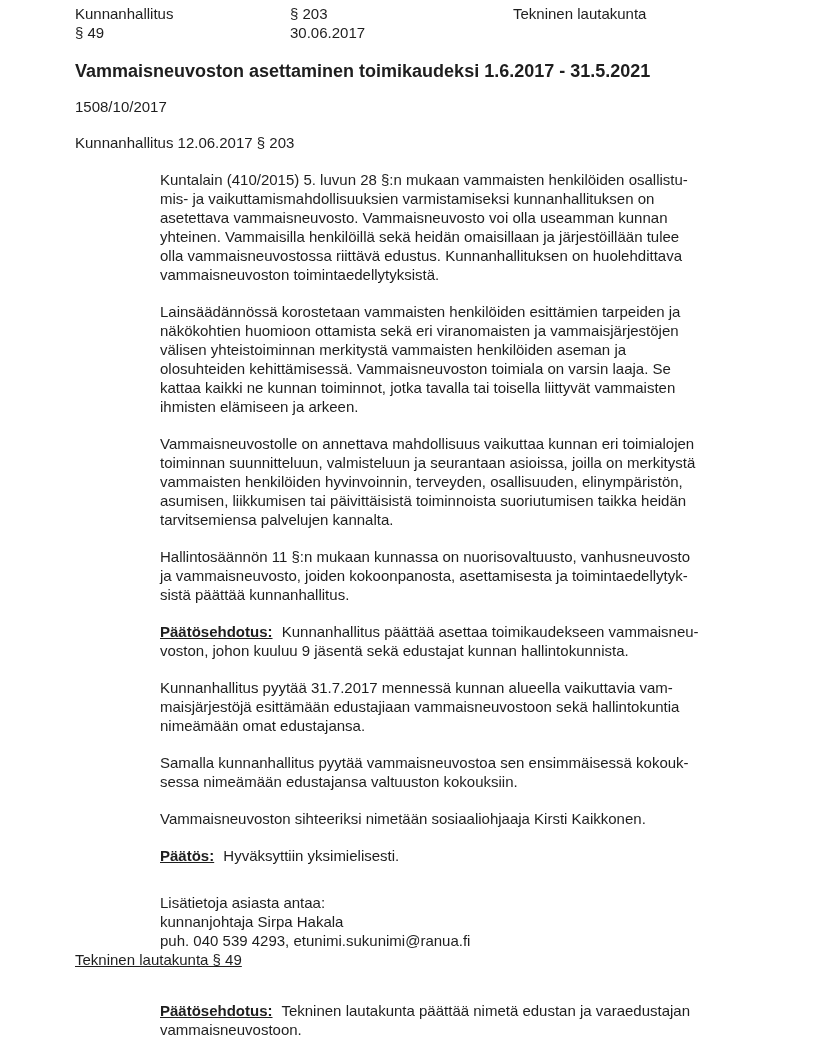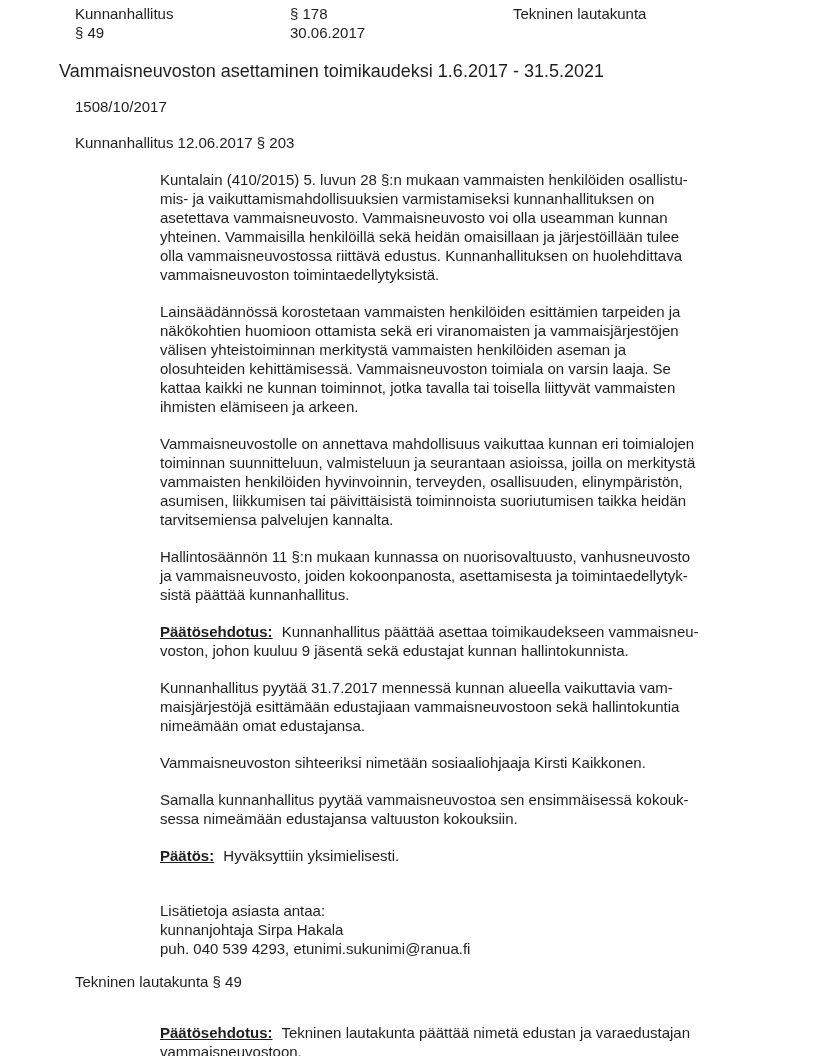--- a/index.html
+++ b/index.html
@@ -15,58 +15,58 @@
     box-sizing: border-box;
     overflow: hidden;
     border-radius: 31px;
   }
   .header-table {
     display: grid;
     grid-template-columns: 215px 223px 1fr;
     padding: 4px 0 0 75px;
   }
   .doc-title {
-    margin: 18px 0 0 59px;
+    margin: 18px 0 0 75px;
     font-size: 18px;
     line-height: 22px;
-    font-weight: normal;
+    font-weight: bold;
   }
   .case-number { margin: 15px 0 0 75px; }
   .section-heading { margin: 17px 0 0 75px; }
   .body-block {
     margin: 18px 0 0 160px;
     width: 640px;
   }
   .body-block-2 {
     margin: 18px 0 0 160px;
     width: 640px;
   }
   .para {
     margin: 0 0 18px 0;
     white-space: pre-line;
   }
   .para.contact-block {
-    margin-top: 36px;
+    margin-top: 28px;
     margin-bottom: 0;
   }
   .para.last { margin-bottom: 0; margin-top: 32px; }
   .decision-label {
     font-weight: bold;
     text-decoration: underline;
     margin-right: 5px;
   }
 </style>
 </head>
 <body>
 
 <div class="page">
 
   <div class="header-table">
     <span>Kunnanhallitus</span>
-    <span>§ 178</span>
+    <span>§ 203</span>
     <span>Tekninen lautakunta</span>
     <span>§ 49</span>
     <span>30.06.2017</span>
   </div>
 
   <div class="doc-title">Vammaisneuvoston asettaminen toimikaudeksi 1.6.2017 - 31.5.2021</div>
 
   <div class="case-number">1508/10/2017</div>
 
   <div class="section-heading">Kunnanhallitus 12.06.2017 § 203</div>
@@ -90,29 +90,29 @@
 asumisen, liikkumisen tai päivittäisistä toiminnoista suoriutumisen taikka heidän
 tarvitsemiensa palvelujen kannalta.</p>
     <p class="para">Hallintosäännön 11 §:n mukaan kunnassa on nuorisovaltuusto, vanhusneuvosto
 ja vammaisneuvosto, joiden kokoonpanosta, asettamisesta ja toimintaedellytyk-
 sistä päättää kunnanhallitus.</p>
     <p class="para"><span class="decision-label">Päätösehdotus:</span> <span>Kunnanhallitus päättää asettaa toimikaudekseen vammaisneu-
 voston, johon kuuluu 9 jäsentä sekä edustajat kunnan hallintokunnista.</span></p>
     <p class="para">Kunnanhallitus pyytää 31.7.2017 mennessä kunnan alueella vaikuttavia vam-
 maisjärjestöjä esittämään edustajiaan vammaisneuvostoon sekä hallintokuntia
 nimeämään omat edustajansa.</p>
-    <p class="para">Vammaisneuvoston sihteeriksi nimetään sosiaaliohjaaja Kirsti Kaikkonen.</p>
     <p class="para">Samalla kunnanhallitus pyytää vammaisneuvostoa sen ensimmäisessä kokouk-
 sessa nimeämään edustajansa valtuuston kokouksiin.</p>
+    <p class="para">Vammaisneuvoston sihteeriksi nimetään sosiaaliohjaaja Kirsti Kaikkonen.</p>
     <p class="para"><span class="decision-label">Päätös:</span> <span>Hyväksyttiin yksimielisesti.</span></p>
     <p class="para contact-block">Lisätietoja asiasta antaa:
 kunnanjohtaja Sirpa Hakala
 puh. 040 539 4293, etunimi.sukunimi@ranua.fi</p>
   </div>
 
-  <div class="section-heading" style="margin-top:14px;">Tekninen lautakunta § 49</div>
+  <div class="section-heading" style="margin-top:0;text-decoration:underline;">Tekninen lautakunta § 49</div>
 
   <div class="body-block-2">
     <p class="para last"><span class="decision-label">Päätösehdotus:</span> <span>Tekninen lautakunta päättää nimetä edustan ja varaedustajan
 vammaisneuvostoon.</span></p>
   </div>
 
 </div>
 
 </body></html>

